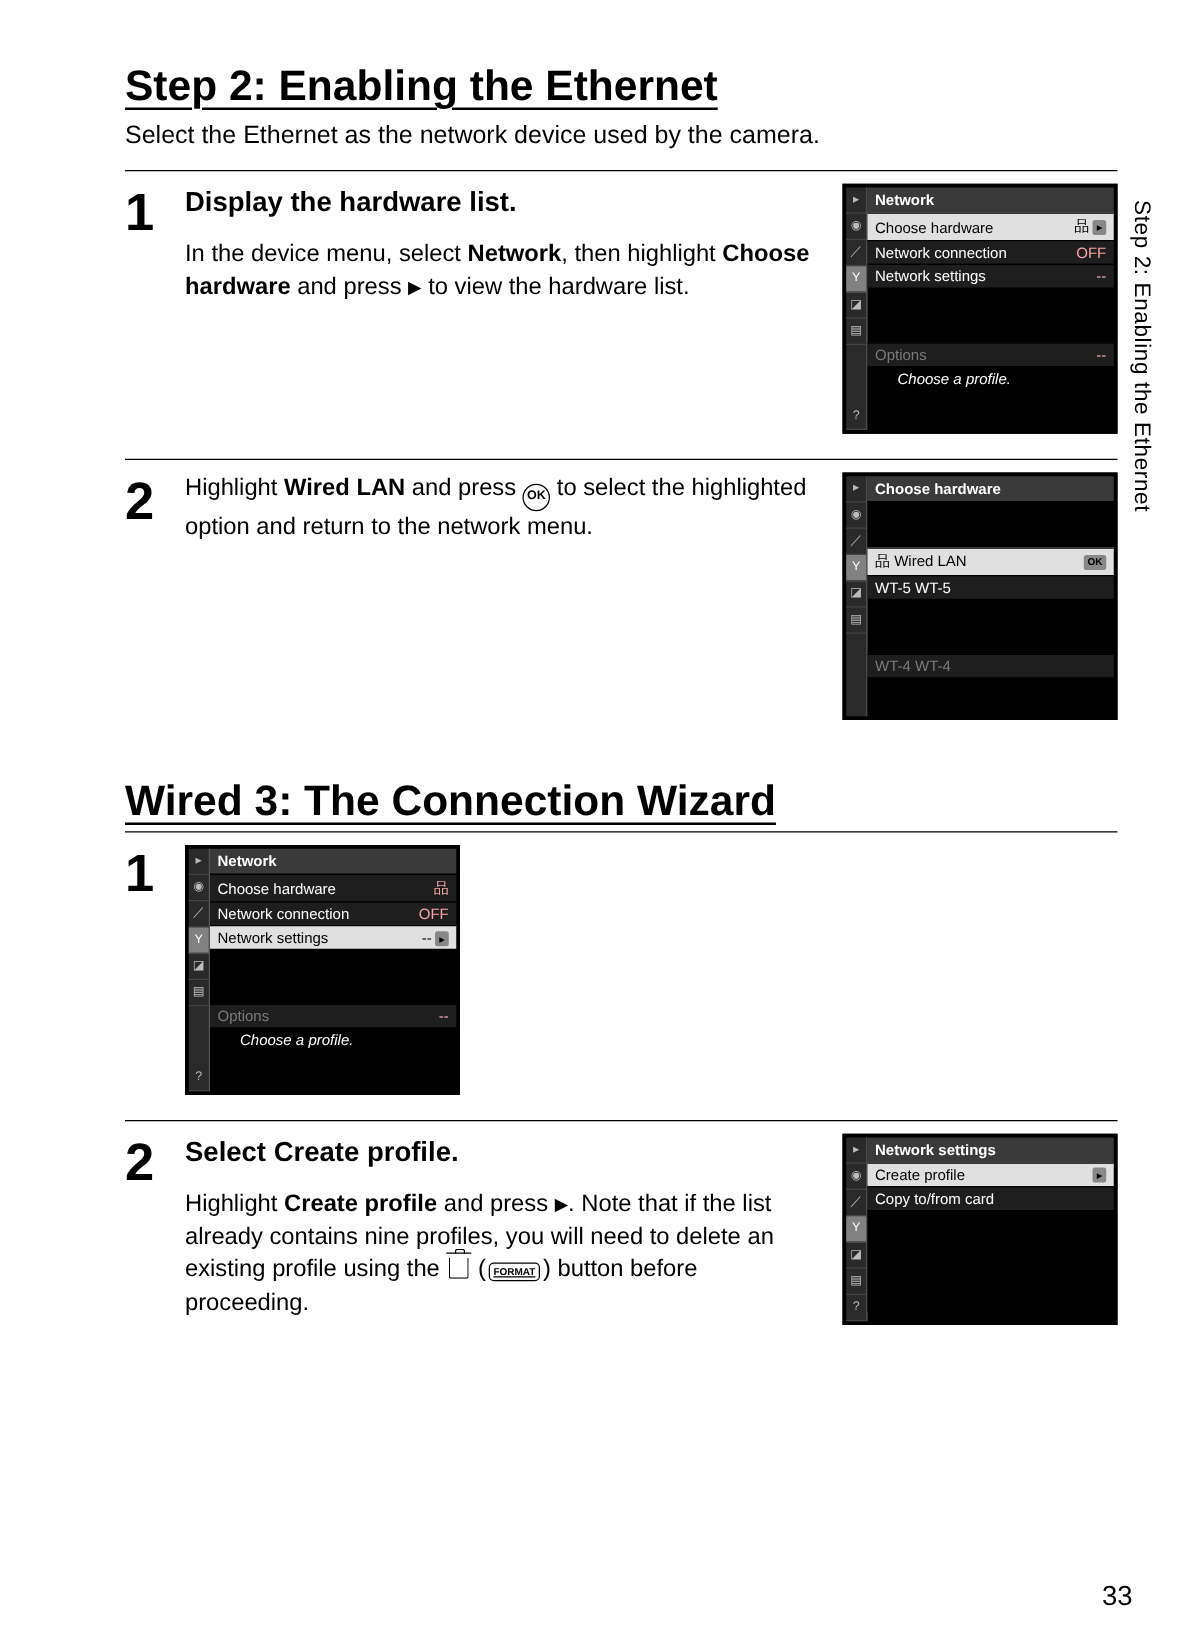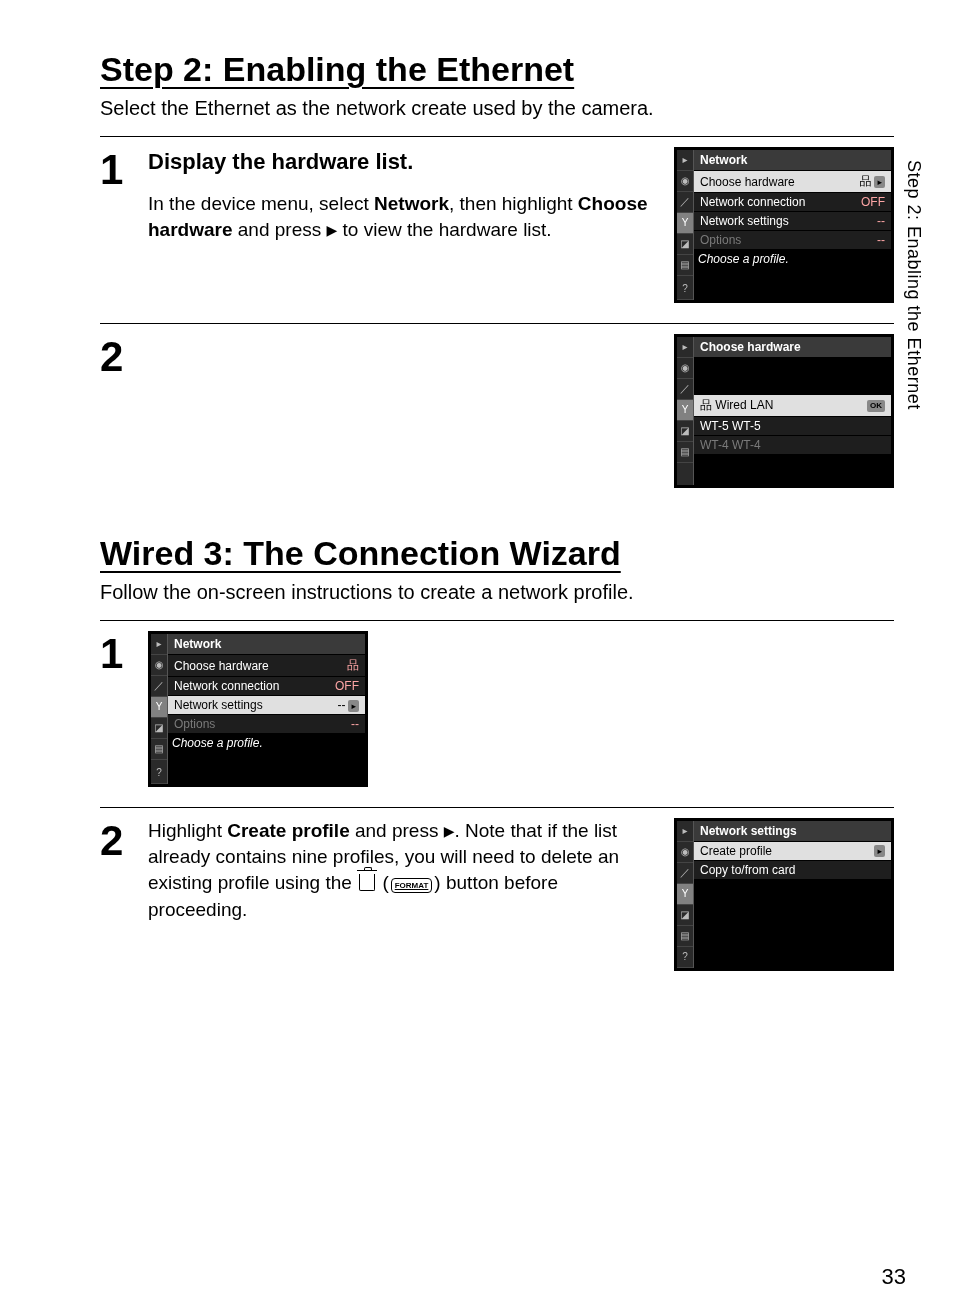--- a/index.html
+++ b/index.html
@@ -146,27 +146,27 @@
   .cam-row {
     display: flex;
     justify-content: space-between;
     align-items: center;
     padding: 2px 6px;
     background: #1e1e1e;
     color: #fff;
     border-top: 1px solid #000;
   }
   .cam-row.hi { background:#e0e0e0; color:#000; }
-  .cam-row.dim { color:#7a7a7a; }
+  .cam-row.dim { color:#7a7a7a;margin-top:44px; }
   .cam-row .val { color:#fca5a5; }
   .cam-row.hi .val { color:#000; }
   .cam-spacer { height: 30px; background:#000; border-top:1px solid #000;}
   .cam-note {
     background:#000; color:#fff; font-style:italic;
-    padding:3px 4px; font-size:12px;
+    padding:3px 24px; font-size:12px;
   }
   .mini-right-icon{
     display:inline-block;background:#888;color:#000;font-size:9px;
     padding:0 3px;border-radius:2px;margin-left:3px;line-height:12px;
   }
   .ok-badge{
     display:inline-block;background:#888;color:#000;font-size:8px;
     font-weight:700;padding:0 3px;border-radius:2px;line-height:12px;
   }
   .page-number {
@@ -177,21 +177,21 @@
   }
 </style>
 </head>
 <body>
 
 <div class="page">
 
   <div class="side-tab">Step 2: Enabling the Ethernet</div>
 
   <h1 class="section-title">Step 2: Enabling the Ethernet</h1>
-  <p class="intro">Select the Ethernet as the network create used by the camera.</p>
+  <p class="intro">Select the Ethernet as the network device used by the camera.</p>
   <hr class="rule">
 
   <div class="step-block">
     <div class="step-num">1</div>
     <div class="step-text">
       <div class="step-heading">Display the hardware list.</div>
       <p class="step-body">
         <span>In the device menu, select </span><b>Network</b><span>, then highlight </span><b>Choose hardware</b><span> and press </span><span class="tri">▶</span><span> to view the hardware list.</span>
       </p>
     </div>
@@ -230,20 +230,23 @@
         </div>
       </div>
     </div>
   </div>
 
   <hr class="rule">
 
   <div class="step-block">
     <div class="step-num">2</div>
     <div class="step-text">
+      <p class="step-body">
+        <span>Highlight </span><b>Wired LAN</b><span> and press </span><span class="ok-glyph">OK</span><span> to select the highlighted option and return to the network menu.</span>
+      </p>
     </div>
     <div class="screenshot">
       <div class="cam">
         <div class="cam-icons">
           <div>▸</div>
             <div>◉</div>
             <div>／</div>
             <div class="sel">Y</div>
             <div>◪</div>
             <div>▤</div>
@@ -262,21 +265,20 @@
           <div class="cam-row dim">
               <span>WT-4 WT-4</span>
             </div>
           <div class="cam-spacer"></div>
         </div>
       </div>
     </div>
   </div>
 
   <h1 class="section-title" style="margin-top:26px">Wired 3: The Connection Wizard</h1>
-  <p class="intro">Follow the on-screen instructions to create a network profile.</p>
   <hr class="rule">
 
   <div class="step-block">
     <div class="step-num">1</div>
     <div class="screenshot">
       <div class="cam">
         <div class="cam-icons">
           <div>▸</div>
             <div>◉</div>
             <div>／</div>
@@ -309,20 +311,21 @@
         </div>
       </div>
     </div>
   </div>
 
   <hr class="rule">
 
   <div class="step-block">
     <div class="step-num">2</div>
     <div class="step-text">
+      <div class="step-heading">Select Create profile.</div>
       <p class="step-body">
         <span>Highlight </span><b>Create profile</b><span> and press </span><span class="tri">▶</span><span>. Note that if the list already contains nine profiles, you will need to delete an existing profile using the </span><span class="trash-glyph"></span> (<span class="format-glyph">FORMAT</span>)<span> button before proceeding.</span>
       </p>
     </div>
     <div class="screenshot">
       <div class="cam">
         <div class="cam-icons">
           <div>▸</div>
             <div>◉</div>
             <div>／</div>

